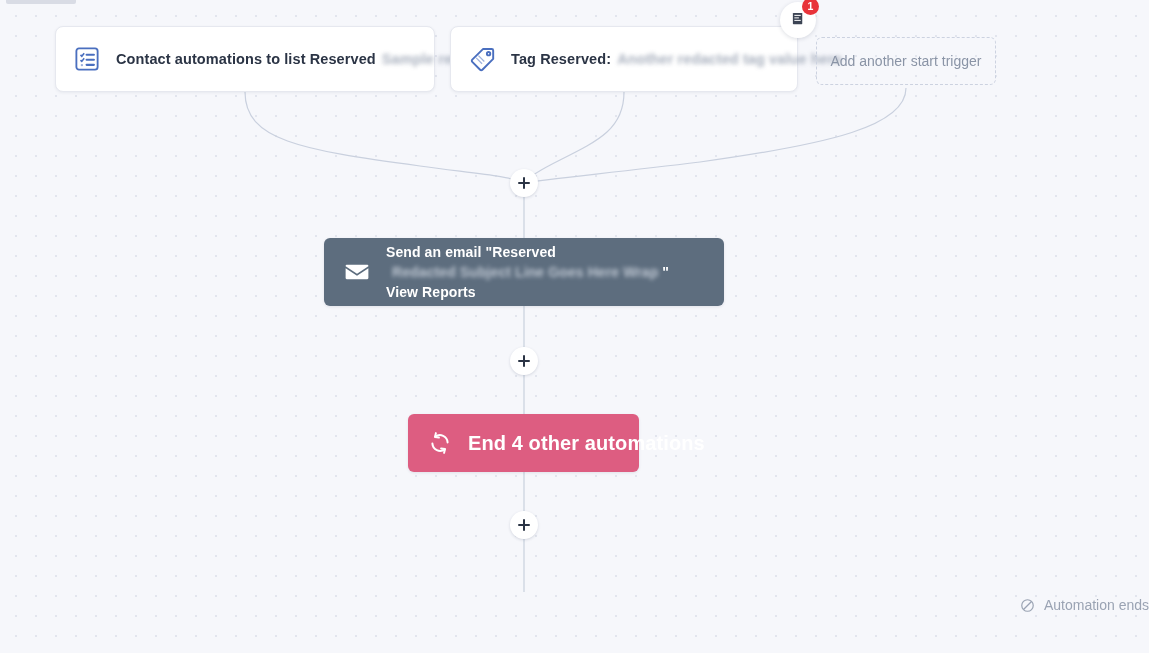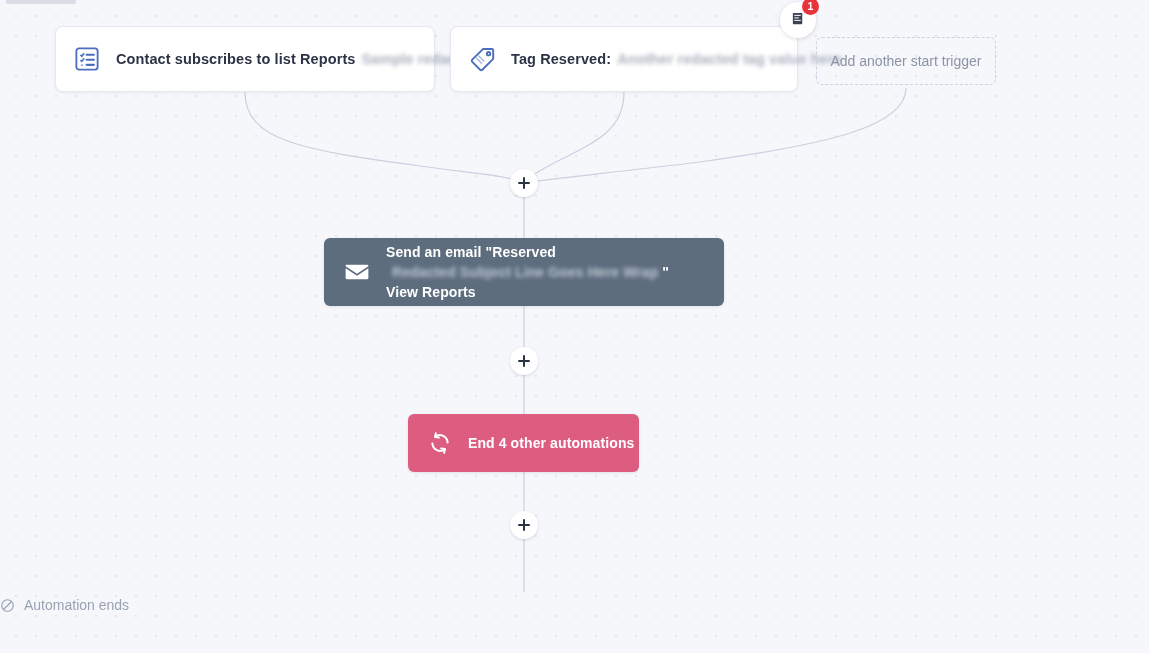--- a/index.html
+++ b/index.html
@@ -238,35 +238,35 @@
     width: 24px;
     height: 24px;
     margin-right: 16px;
     color: #ffffff;
     display: flex;
     align-items: center;
     justify-content: center;
   }
   #end-block .act-label {
     color: #ffffff;
-    font-size: 14px;
+    font-size: 20px;
     font-weight: bold;
     letter-spacing: .1px;
     white-space: nowrap;
   }
 
   
   #automation-ends {
     position: absolute;
     left: 0;
     top: 597px;
     width: 1149px;
     display: flex;
     align-items: center;
-    justify-content: flex-start;
+    justify-content: flex-end;
     gap: 9px;
     color: #9aa3b3;
     font-size: 14px;
   }
   #automation-ends .end-icon {
     width: 15px;
     height: 15px;
     display: block;
     color: #9aa3b3;
   }
@@ -301,21 +301,21 @@
         <rect x="2.2" y="2.2" width="19.6" height="19.6" rx="2.4"></rect>
         <path d="M6 8.2 L7.2 9.4 L9.4 6.6" stroke-width="1.5"></path>
         <path d="M6 13 L7.2 14.2 L9.4 11.4" stroke-width="1.5"></path>
         <circle cx="7.3" cy="17.6" r="1.1" fill="currentColor" stroke="none" opacity=".55"></circle>
         <path d="M11.6 8 H18.4" stroke-width="1.9" stroke-linecap="round"></path>
         <path d="M11.6 12.7 H18.4" stroke-width="1.9" stroke-linecap="round"></path>
         <path d="M11.6 17.4 H18.4" stroke-width="1.9" stroke-linecap="round"></path>
       </svg>
     </span>
     <span class="trigger-label">
-      <span>Contact subscribes to list Reports</span>
+      <span>Contact automations to list Reserved</span>
       <span class="redacted">Sample redacted name</span>
     </span>
   </div>
 
   <div class="trigger-card" id="card-tag">
     <span class="trigger-icon">
       <svg width="27" height="27" viewBox="0 0 24 24" fill="none" stroke="currentColor" stroke-width="1.7" stroke-linejoin="round">
         <path d="M12.6 2.6 H20.2 a1.3 1.3 0 0 1 1.3 1.3 v7.6 L11.9 21.1
                  a1.4 1.4 0 0 1 -2 0 L2.9 14.1 a1.4 1.4 0 0 1 0 -2 Z"></path>
         <circle cx="17.4" cy="6.8" r="1.5"></circle>

